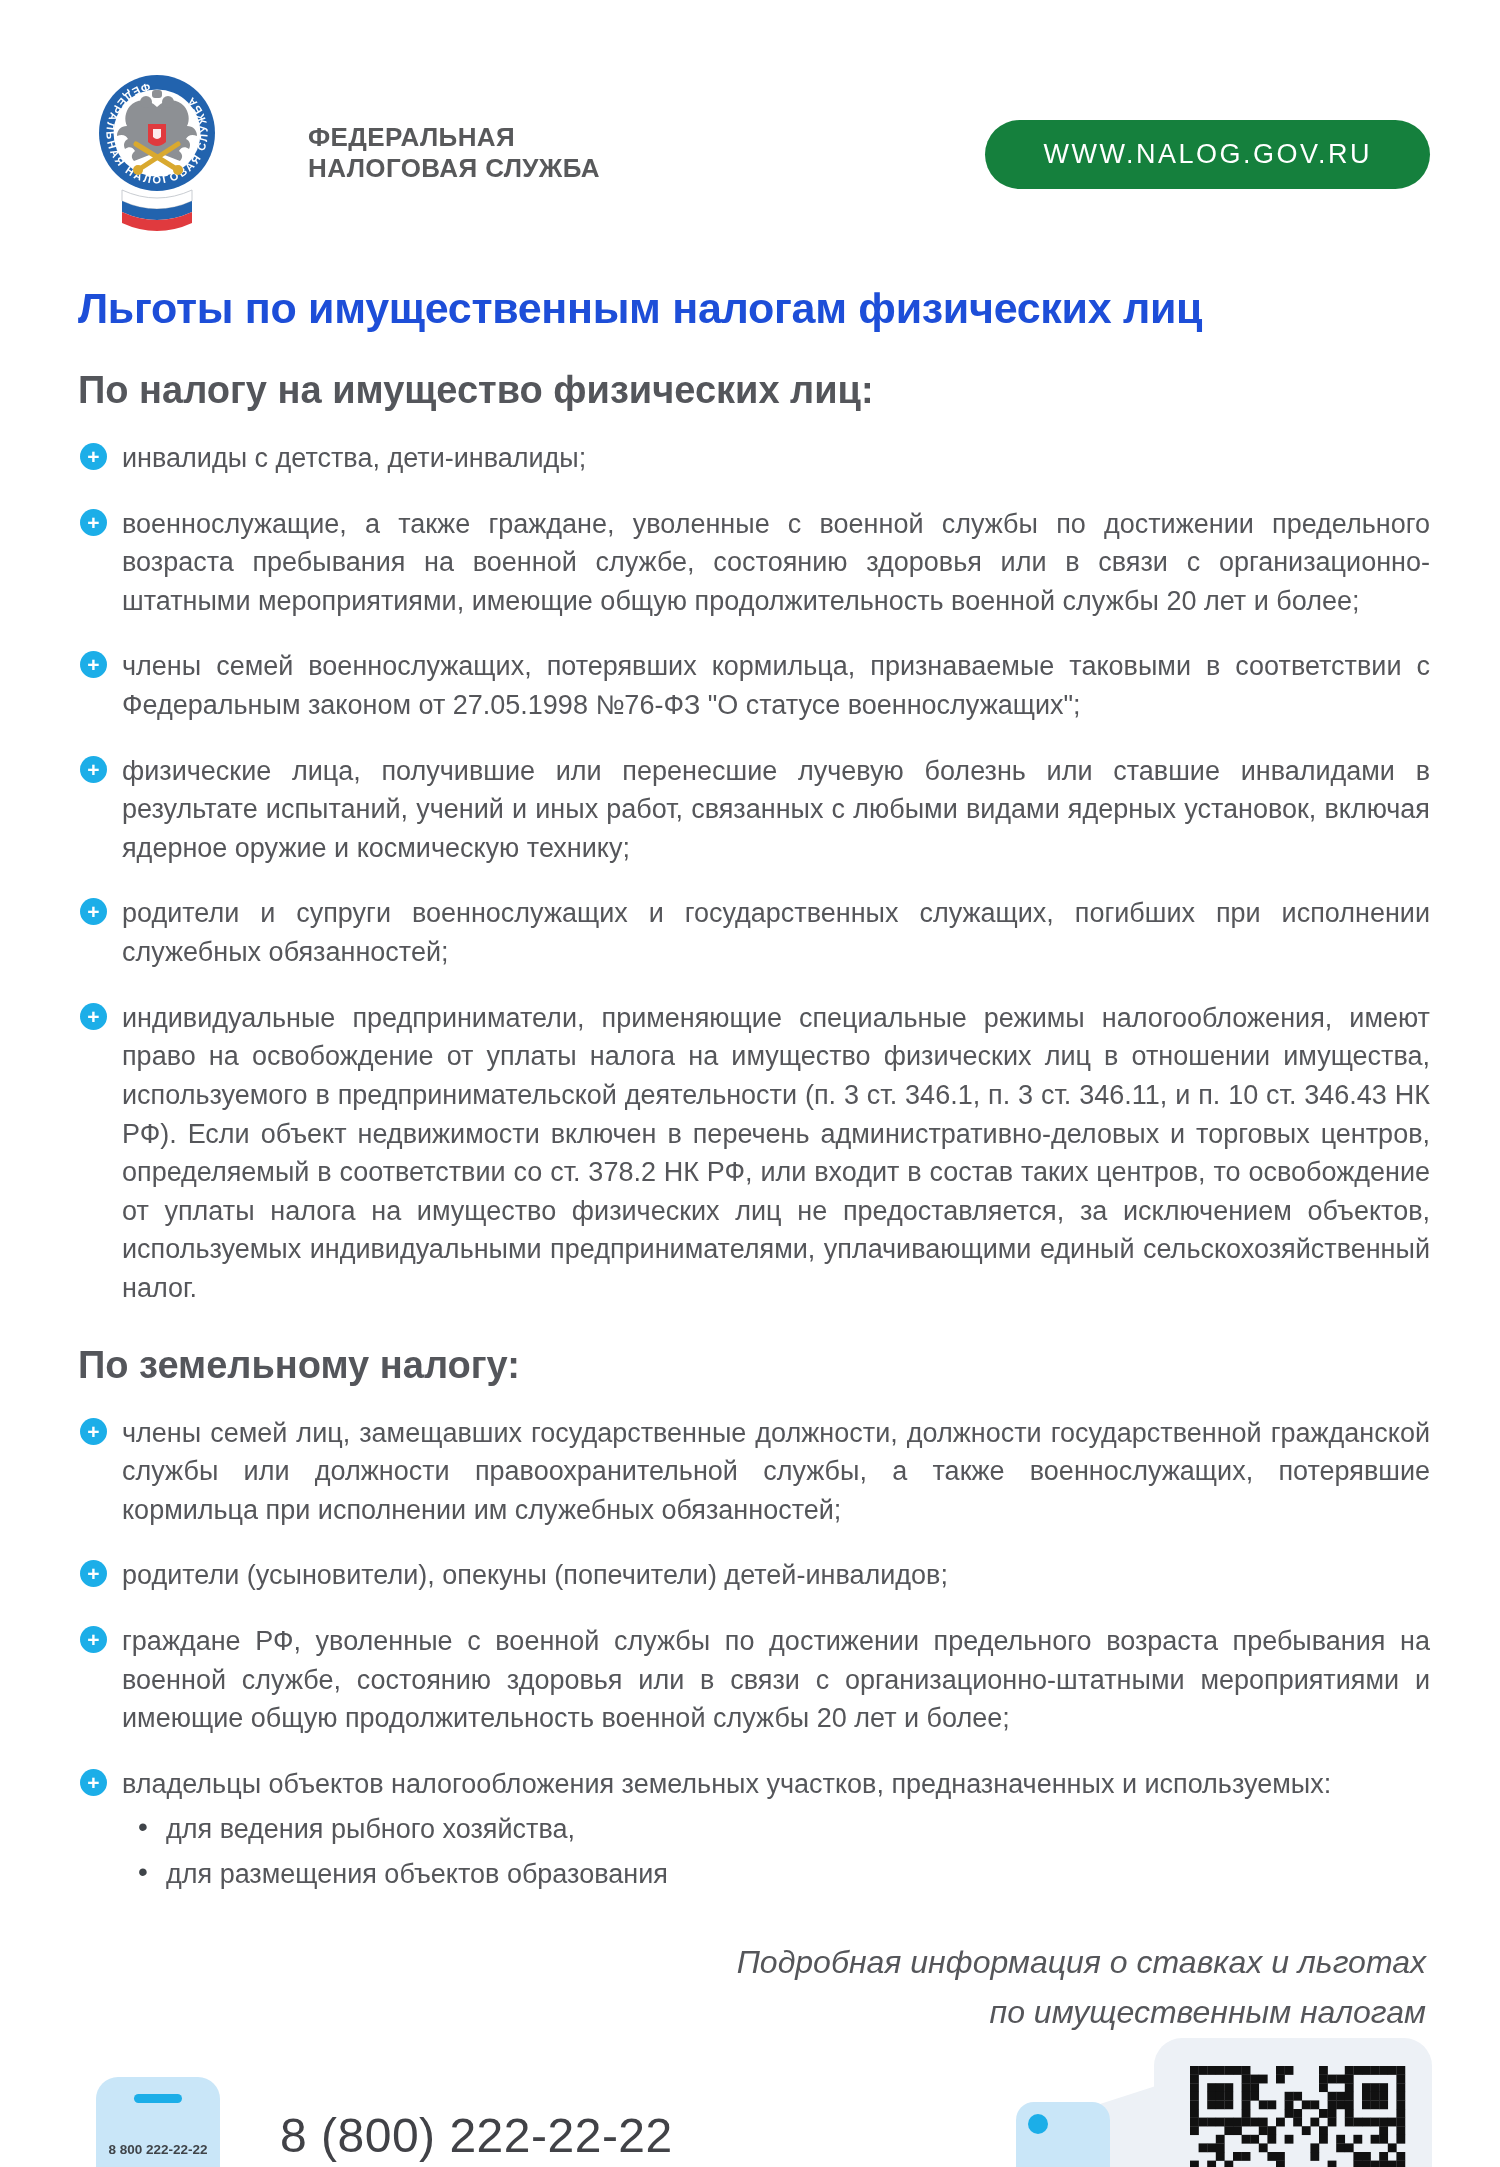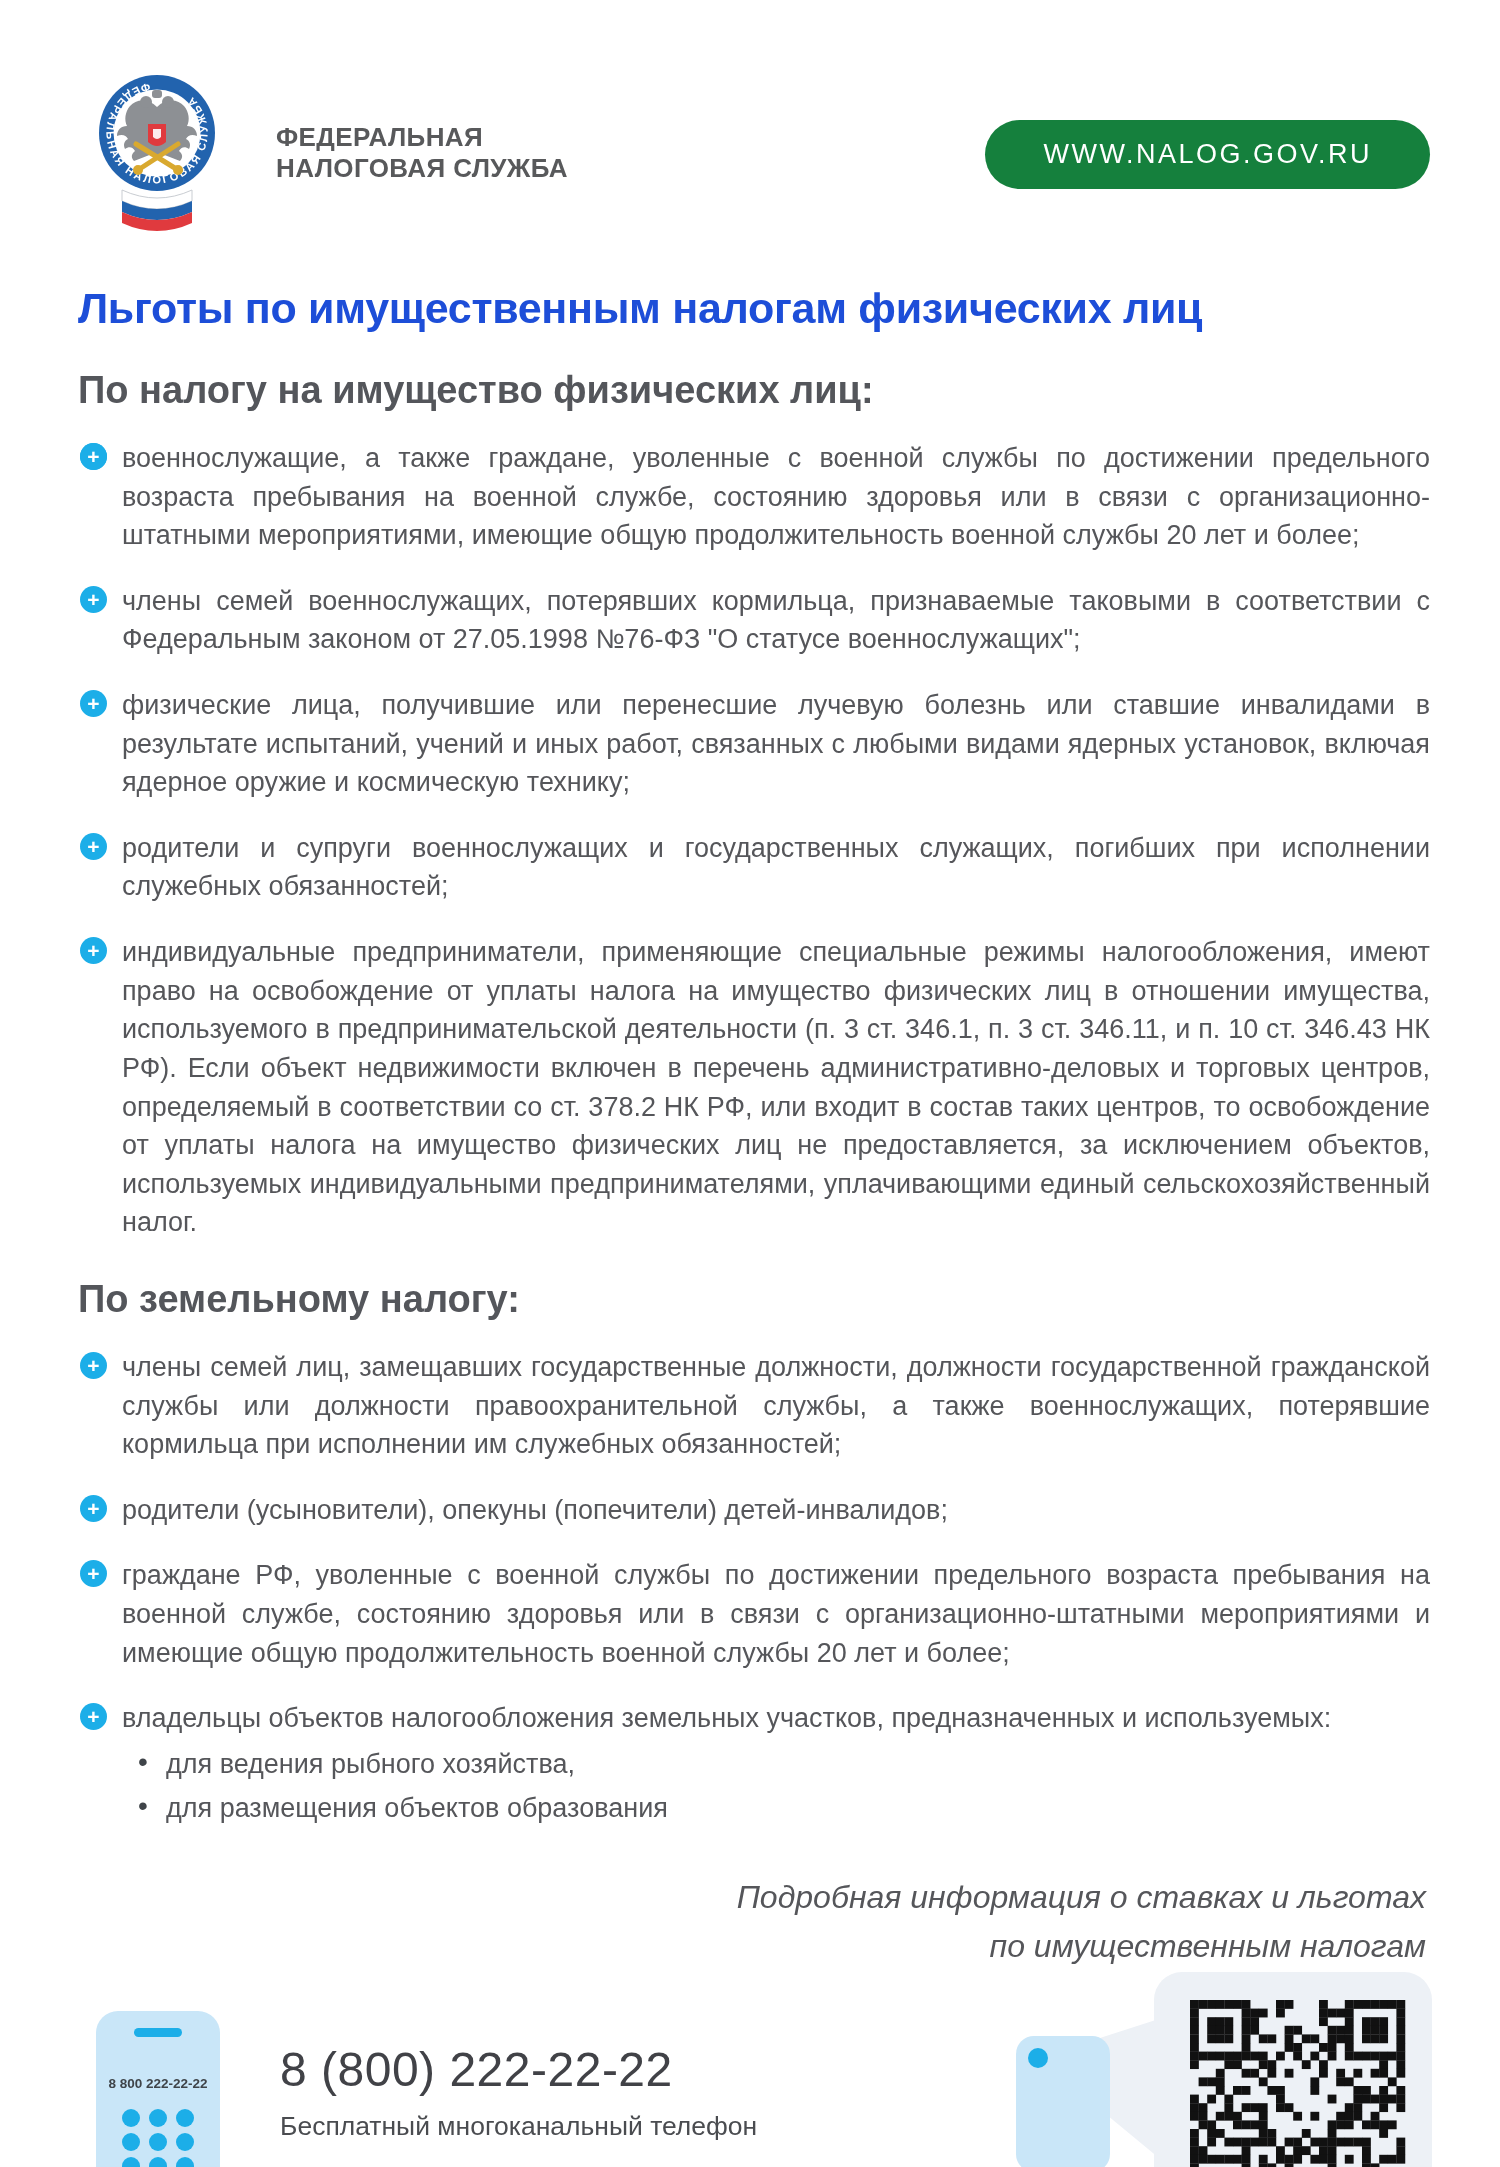--- a/index.html
+++ b/index.html
@@ -5,21 +5,21 @@
   * { margin:0; padding:0; box-sizing:border-box; }
   html,body { background:#ffffff; }
   body { font-family:"Liberation Sans", sans-serif; }
   .page {
     position:relative; width:1500px; height:2167px; margin:0 auto;
     background:#ffffff; padding:0 70px 0 78px; overflow:hidden;
   }
   
   .header { display:flex; justify-content:space-between; align-items:flex-start; padding-top:62px; }
   .brand { display:flex; align-items:center; gap:40px; }
-  .brand-name { font-size:26px; font-weight:700; color:#58595B; line-height:1.18; letter-spacing:.4px; }
+  .brand-name { font-size:26px; font-weight:700; color:#58595B; line-height:1.18; letter-spacing:.4px;margin-left:32px; }
   .site-pill {
     margin-top:58px; display:inline-block; background:#15803d; color:#fff;
     font-size:27px; letter-spacing:2.5px; padding:19px 58px; border-radius:40px;
     text-decoration:none; cursor:pointer; white-space:nowrap;
   }
   
   .page-title { margin-top:40px; font-size:43px; font-weight:700; color:#1d4ed8; letter-spacing:-.3px; }
   .section-heading { margin-top:36px; font-size:38px; font-weight:700; color:#54565B; }
   ul.benefits { list-style:none; margin:0; padding:0; }
   li.item {
@@ -94,20 +94,21 @@
     <a class="site-pill">WWW.NALOG.GOV.RU</a>
   </header>
 
   <h1 class="page-title">Льготы по имущественным налогам физических лиц</h1>
 
   <section>
     <h2 class="section-heading">По налогу на имущество физических лиц:</h2>
     <ul class="benefits">
       <li class="item">
         <span class="bullet">+</span>
+        <span>инвалиды с детства, дети-инвалиды;</span>
       </li>
       <li class="item">
         <span class="bullet">+</span>
         <span>военнослужащие, а также граждане, уволенные с военной службы по достижении предельного возраста пребывания на военной службе, состоянию здоровья или в связи с организационно-штатными мероприятиями, имеющие общую продолжительность военной службы 20 лет и более;</span>
       </li>
       <li class="item">
         <span class="bullet">+</span>
         <span>члены семей военнослужащих, потерявших кормильца, признаваемые таковыми в соответствии с Федеральным законом от 27.05.1998 №76-ФЗ "О статусе военнослужащих";</span>
       </li>
       <li class="item">

